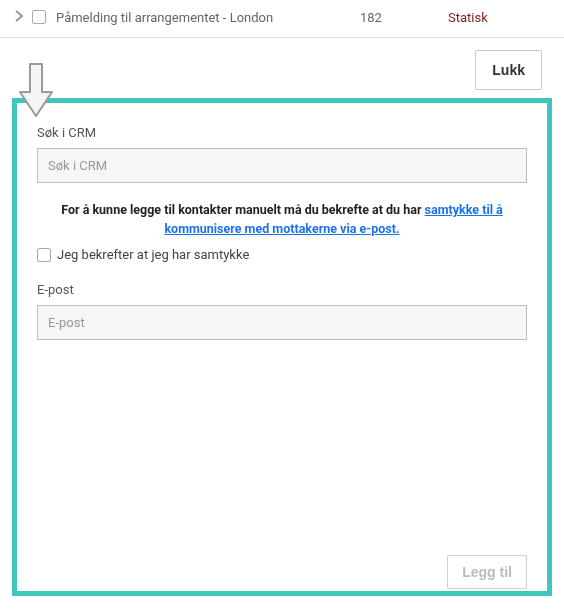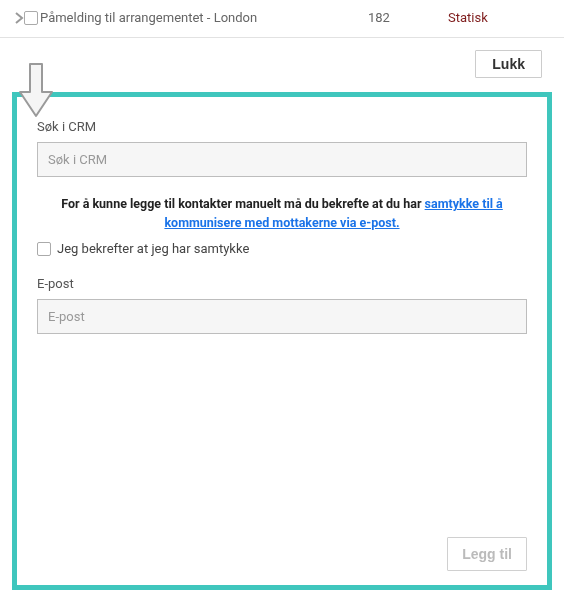--- a/index.html
+++ b/index.html
@@ -7,23 +7,24 @@
       font-family: -apple-system, BlinkMacSystemFont, "Segoe UI", Roboto, Arial, sans-serif;
       background: #fff;
       width: 564px;
       height: 616px;
       position: relative;
       color: #333;
       font-size: 13px;
     }
     .top-row {
       display: flex;
-      align-items: center;
+      align-items: flex-start;
       padding: 10px 16px 12px 14px;
       border-bottom: 1px solid #e2e2e2;
+      gap: 8px;
     }
     .chevron {
       color: #888;
       cursor: pointer;
       display: inline-flex;
     }
     .checkbox {
       width: 14px; height: 14px;
       border: 1px solid #aaa;
       border-radius: 2px;
@@ -51,35 +52,35 @@
       text-align: left;
     }
     .close-bar {
       display: flex;
       justify-content: flex-end;
       padding: 12px 22px 6px 0;
     }
     .btn {
       border: 1px solid #ccc;
       background: #fff;
-      padding: 5px 16px;
+      padding: 11px 16px;
       font-size: 14px;
       font-weight: 700;
       color: #333;
       cursor: pointer;
       border-radius: 1px;
     }
     .arrow-pointer {
       position: absolute;
       left: 18px;
       top: 62px;
       z-index: 10;
     }
     .panel-wrap {
-      margin: 8px 12px 12px 12px;
+      margin: 2px 12px 12px 12px;
       border: 5px solid #3fc6bd;
       padding: 22px 20px 14px 20px;
       height: 498px;
       position: relative;
       background: #fff;
     }
     .field-label {
       font-size: 13px;
       color: #555;
       margin-bottom: 8px;
@@ -120,21 +121,21 @@
       color: #444;
     }
     .textarea {
       height: 110px;
       resize: none;
       background: #fff;
     }
     .footer {
       position: absolute;
       right: 20px;
-      bottom: 14px;
+      bottom: 2px;
     }
     .btn-disabled {
       border: 1px solid #d0d0d0;
       background: #fff;
       color: #bbb;
       padding: 8px 14px;
       font-size: 14px;
       font-weight: 700;
       cursor: not-allowed;
       border-radius: 1px;

